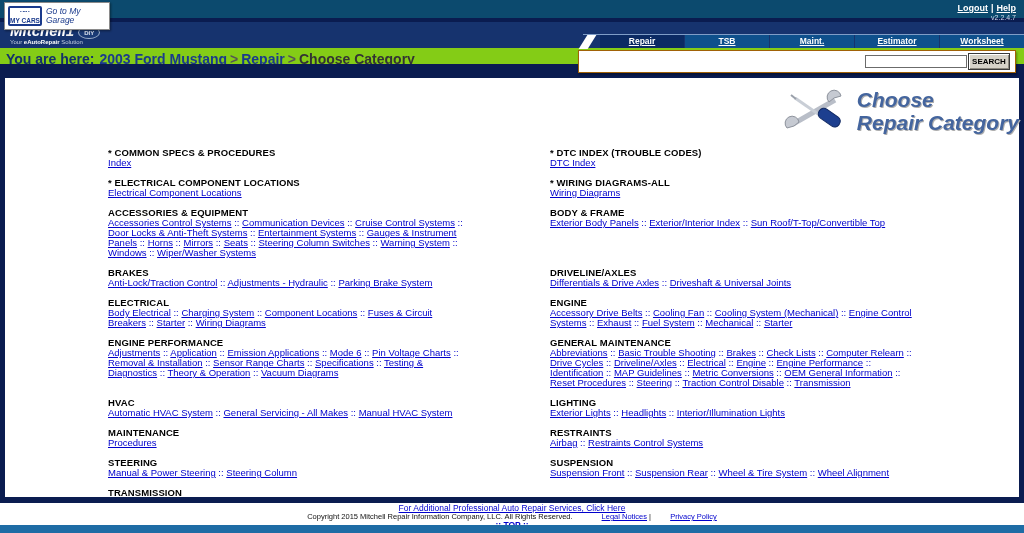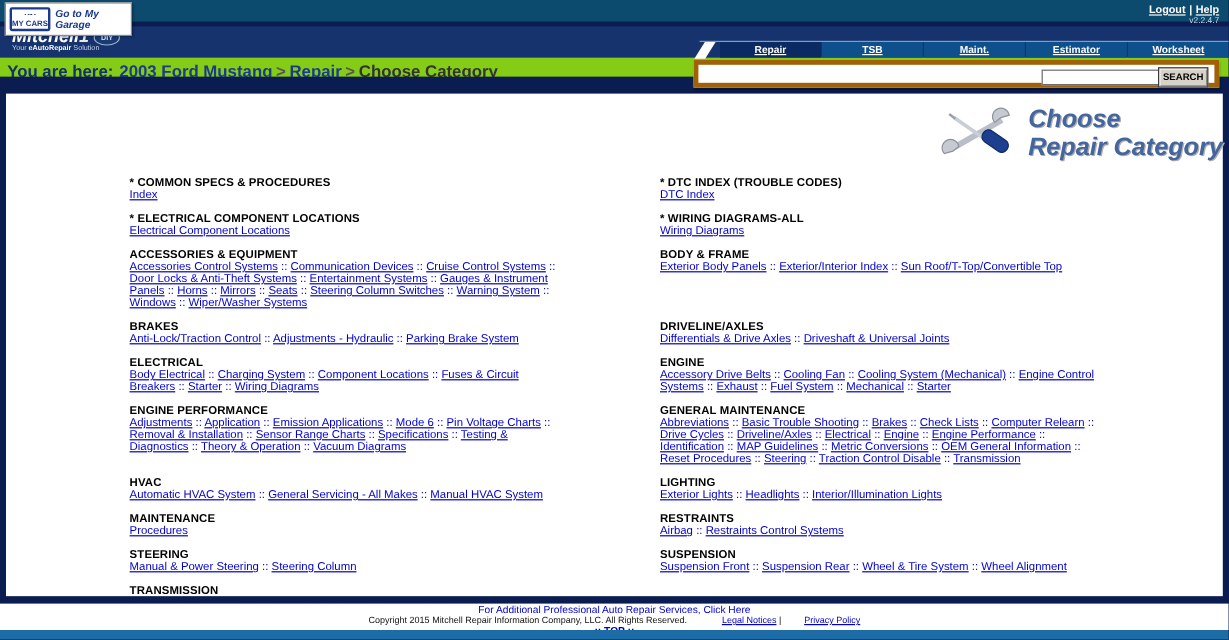--- a/index.html
+++ b/index.html
@@ -12,21 +12,21 @@
   .toplinks{position:absolute;top:3px;right:8px;font-size:9px;font-weight:bold;color:#fff;}
   .toplinks a{color:#fff;text-decoration:underline;cursor:pointer;}
   .toplinks .pipe{margin:0 3px;}
   .version{position:absolute;top:14px;right:8px;font-size:7px;color:#cfd8ea;}
 
   
   .mycars{position:absolute;top:2px;left:4px;width:106px;height:28px;background:#fff;border:1px solid #8a8a8a;z-index:9;display:flex;align-items:center;padding:1px 3px;box-shadow:1px 1px 2px rgba(0,0,0,.4);}
   .plate{width:34px;height:20px;border:2px solid #1a3a8c;border-radius:2px;background:#fff;text-align:center;line-height:8px;padding-top:2px;}
   .plate .tiny{display:block;font-size:4px;color:#1a3a8c;line-height:4px;}
   .plate .txt{font-size:6.5px;font-weight:bold;color:#1a3a8c;}
-  .garage{margin-left:4px;font-size:8.5px;font-weight:bold;font-style:italic;color:#1a3a8c;line-height:9px;cursor:pointer;}
+  .garage{margin-left:4px;font-size:8.5px;font-weight:normal;font-style:italic;color:#1a3a8c;line-height:9px;cursor:pointer;}
 
   
   .logo{position:absolute;top:24px;left:10px;color:#fff;z-index:3;}
   .logo .brandline{font-size:15px;font-weight:bold;font-style:italic;line-height:14px;}
   .logo .one{color:#e8e8e8;}
   .badge{display:inline-block;vertical-align:middle;margin-left:4px;width:22px;height:13px;border-radius:50%;background:#1a3a75;border:1px solid #9fb2cc;color:#dfe6f2;font-size:6px;font-weight:bold;text-align:center;line-height:12px;font-style:normal;}
   .tagline{font-size:6px;color:#c4cfe2;line-height:7px;}
   .tagline b{color:#fff;}
 
   
@@ -37,41 +37,41 @@
 
   
   .crumbrow{position:absolute;top:48px;left:0;right:0;height:16px;background:#84cc16;font-size:14px;padding:3px 0 0 6px;color:#333;}
   .crumbrow .pre{font-weight:bold;color:#13306b;margin-right:5px;}
   .crumbrow a{color:#1a3a8c;font-weight:bold;text-decoration:underline;cursor:pointer;}
   .crumbrow .gt{margin:0 3px;color:#555;font-weight:bold;}
   .crumbrow .cur{font-weight:bold;color:#333;}
   .gapstrip{position:absolute;top:64px;left:0;right:0;height:14px;background:#0a1c50;}
 
   
-  .searchpanel{position:absolute;top:50px;right:8px;width:438px;height:23px;background:#fff;border:4px solid #a16207;z-index:8;box-shadow:1px 2px 2px rgba(0,0,0,.35);}
+  .searchpanel{position:absolute;top:50px;right:8px;width:438px;height:23px;background:#fff;border:1px solid #a16207;z-index:8;box-shadow:1px 2px 2px rgba(0,0,0,.35);}
   .searchpanel input{position:absolute;left:286px;top:4px;width:102px;height:13px;border:1px solid #6b6b6b;font-size:9px;padding:0 2px;}
   .searchbtn{position:absolute;right:5px;top:2px;width:42px;height:17px;background:#d6d2c8;border:1px solid #3a3a3a;box-shadow:inset 1px 1px 0 #fff,inset -1px -1px 0 #8c887e;font-size:8px;font-weight:bold;color:#000;text-align:center;line-height:15px;cursor:pointer;}
 
   
   .content{position:absolute;top:78px;left:5px;right:5px;bottom:36px;background:#fff;}
   .titleblock{display:flex;margin:10px 0 0 160px;height:48px;justify-content:flex-end;}
   .title{margin-left:12px;font-size:21px;line-height:23px;font-weight:bold;font-style:italic;color:#44659e;text-shadow:1px 1px 0 #aeaeae;}
   .toolsicon{width:62px;height:46px;}
 
   .grid{display:grid;grid-template-columns:362px 362px;column-gap:80px;row-gap:10px;margin:12px 0 0 103px;}
   .ch{margin:0;font-size:9.5px;line-height:10px;font-weight:bold;color:#000;letter-spacing:.1px;}
   .links{margin:0;font-size:9.5px;line-height:10px;color:#0000cc;}
   .cl{color:#0000cc;text-decoration:underline;cursor:pointer;}
   .sep{color:#0000cc;text-decoration:none;}
 
   
   .footnavy{position:absolute;bottom:30px;left:0;right:0;height:6px;background:#0a1c50;}
   .footwhite{position:absolute;bottom:8px;left:0;right:0;height:22px;background:#fff;text-align:center;}
   .fline1{font-size:8.5px;line-height:9px;margin-top:1px;}
-  .fline1 a{color:#0000cc;cursor:pointer;}
+  .fline1 a{color:#0000cc;text-decoration:underline;cursor:pointer;}
   .fline2{font-size:7.5px;line-height:8px;color:#111;}
   .fline2 a{color:#0000cc;text-decoration:underline;cursor:pointer;padding-left:17px;}
   .fline2 .sp{display:inline-block;width:12px;}
   .fline3{font-size:8.5px;line-height:8px;font-weight:bold;color:#0000cc;}
   .fline3 a{color:#0000cc;text-decoration:underline;cursor:pointer;}
   .footblue{position:absolute;bottom:0;left:0;right:0;height:8px;background:#1e6ca5;}
 </style>
 </head>
 <body>
 

